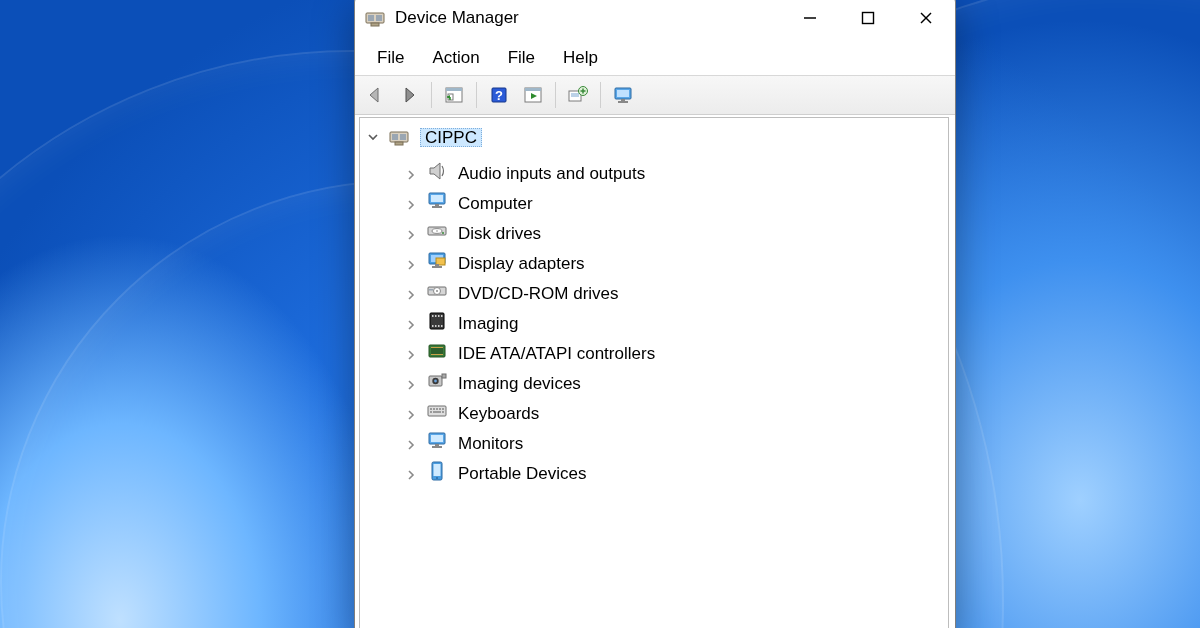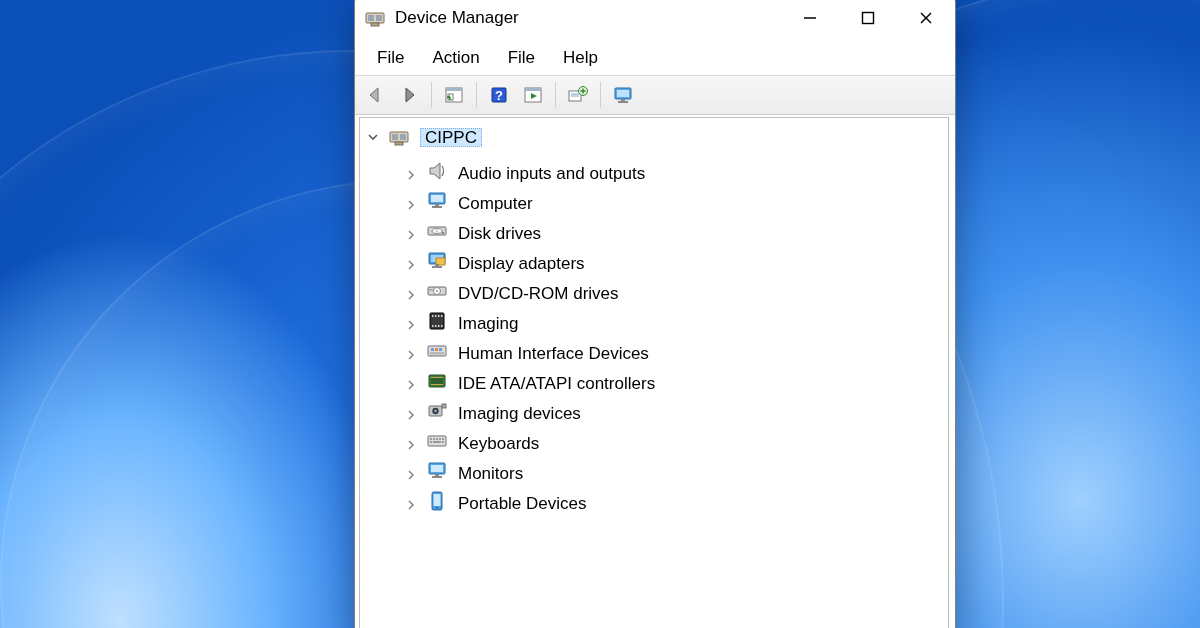--- a/index.html
+++ b/index.html
@@ -255,33 +255,20 @@
             <span class="lbl">Imaging</span>
           </div>
           <div class="row child">
             <span class="chev">
               <svg width="12" height="12">
                 <use href="#chev-right"></use>
               </svg>
             </span>
             <span class="ico">
               <svg width="22" height="22" viewBox="0 0 22 22">
-                <use href="#hid-icon-g"></use>
-              </svg>
-            </span>
-            <span class="lbl">Human Interface Devices</span>
-          </div>
-          <div class="row child">
-            <span class="chev">
-              <svg width="12" height="12">
-                <use href="#chev-right"></use>
-              </svg>
-            </span>
-            <span class="ico">
-              <svg width="22" height="22" viewBox="0 0 22 22">
                 <use href="#ide-icon-g"></use>
               </svg>
             </span>
             <span class="lbl">IDE ATA/ATAPI controllers</span>
           </div>
           <div class="row child">
             <span class="chev">
               <svg width="12" height="12">
                 <use href="#chev-right"></use>
               </svg>

